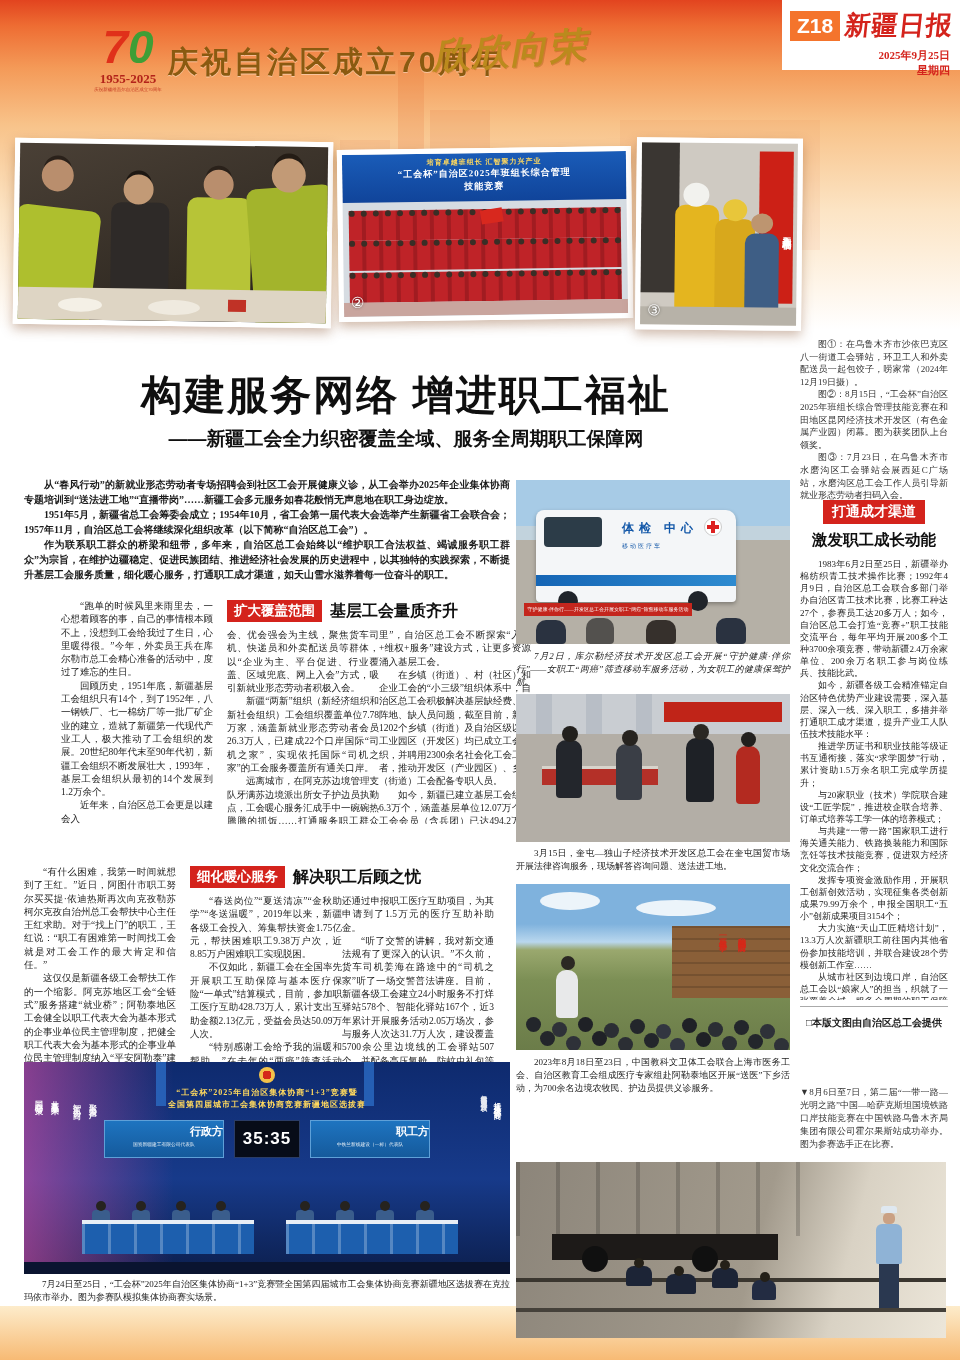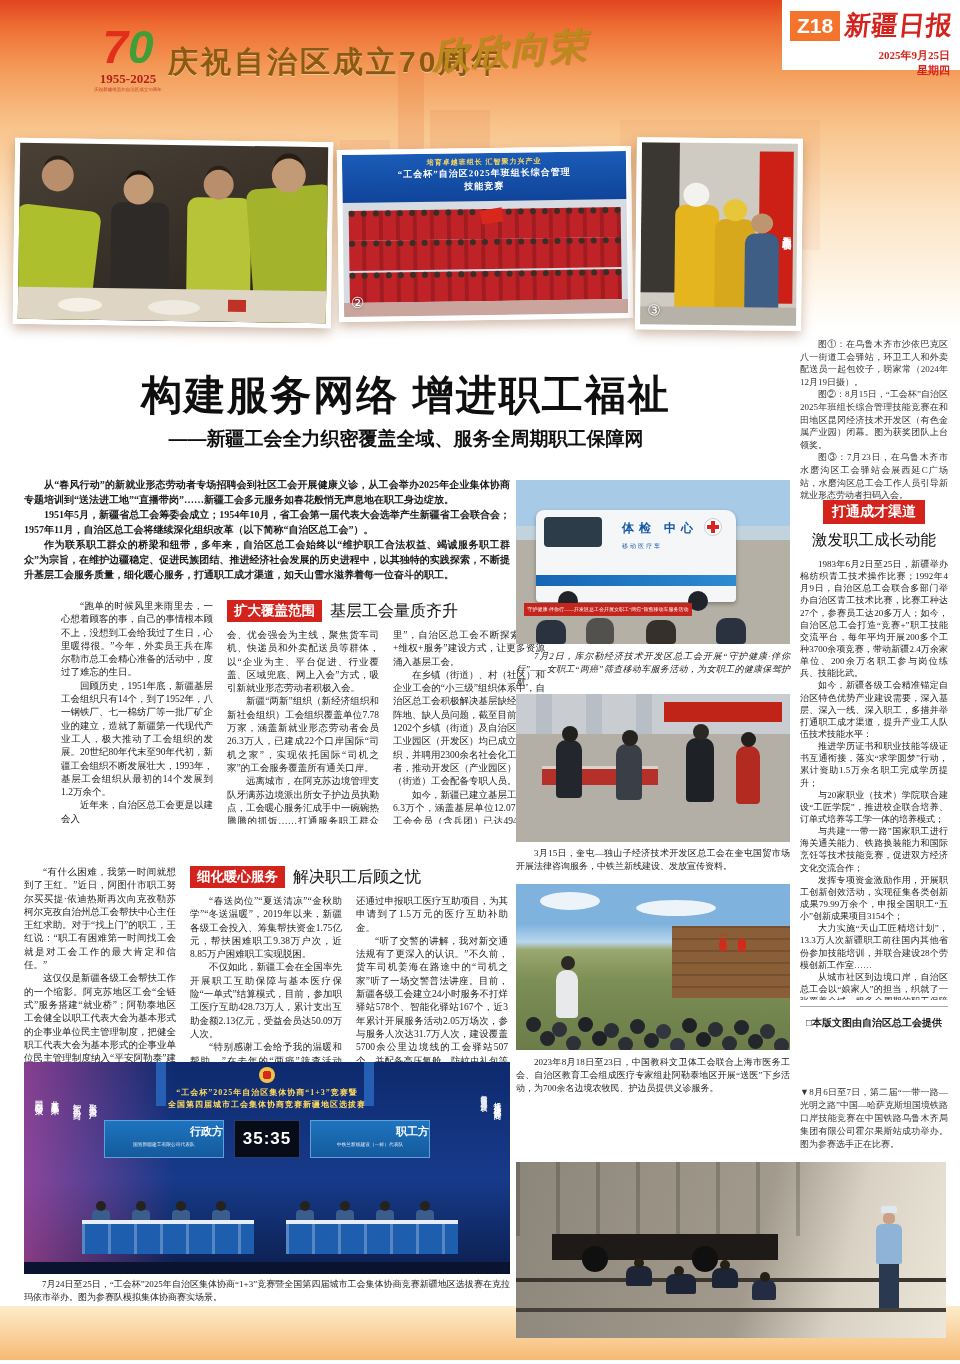--- a/index.html
+++ b/index.html
@@ -66,22 +66,22 @@
   .sect{position:absolute;left:24px;width:486px;display:flex;gap:14px;overflow:hidden;}
   .sect1{top:600px;height:224px;margin-left:37px;}
   .sect2{top:828px;height:230px;margin-top:38px;}
   .scol{width:152px;flex:0 0 152px;font-size:9.5px;line-height:1.4;text-align:justify;overflow:hidden;}
   .scol p{text-indent:2em;}
   .cont p:first-child{text-indent:0;}
   .sright{flex:1;min-width:0;}
   .shead{display:flex;align-items:center;gap:8px;margin-bottom:7px;}
   .stag{background:#d4231c;color:#fff;font-size:13.5px;font-weight:bold;padding:2px 7px;
     font-family:"Liberation Sans",sans-serif;white-space:nowrap;}
-  .stitle{font-size:16px;font-weight:normal;color:#0f0f0f;font-family:"Liberation Sans",sans-serif;white-space:nowrap;}
-  .scols{display:flex;gap:14px;}
+  .stitle{font-size:16px;font-weight:bold;color:#0f0f0f;font-family:"Liberation Sans",sans-serif;white-space:nowrap;}
+  .scols{display:flex;}
   
   .midphoto{position:absolute;left:516px;width:274px;overflow:hidden;}
   .cap{position:absolute;left:516px;width:274px;font-size:9px;line-height:1.45;text-align:justify;color:#222;}
   .cap p{text-indent:2em;}
   .phA{top:480px;height:164px;background:linear-gradient(180deg,#a7cbe6 0 46px,#c2d3dd 46px 60px,#b5b0a6 60px 100%);}
   .van{position:absolute;left:20px;top:30px;width:200px;height:92px;background:#f4f6f8;border-radius:8px 10px 4px 4px;box-shadow:0 2px 4px rgba(0,0,0,.3);}
   .van .ws{position:absolute;left:8px;top:7px;width:58px;height:30px;background:#2c3c48;border-radius:4px;}
   .van .vt{position:absolute;left:86px;top:10px;font-size:12px;font-weight:bold;color:#1257a8;letter-spacing:5px;}
   .van .vs{position:absolute;left:86px;top:32px;font-size:6px;color:#1257a8;letter-spacing:2px;}
   .van .cross{position:absolute;right:14px;top:8px;width:16px;height:16px;border-radius:50%;background:#fff;border:1px solid #ccc;}
@@ -339,21 +339,21 @@
     <div class="pers" style="left:40px;top:46px;width:26px;height:58px;background:#23262c;"></div>
     <div class="head" style="left:46px;top:32px;width:16px;height:16px;background:#22201d;"></div>
     <div class="pers" style="left:100px;top:50px;width:26px;height:56px;background:#3a3e46;"></div>
     <div class="head" style="left:106px;top:36px;width:16px;height:16px;background:#26231f;"></div>
     <div class="pers" style="left:170px;top:44px;width:28px;height:64px;background:#1e2126;"></div>
     <div class="head" style="left:177px;top:30px;width:16px;height:16px;background:#2b2823;"></div>
     <div class="pers" style="left:220px;top:52px;width:24px;height:58px;background:#b32a20;"></div>
     <div class="head" style="left:225px;top:38px;width:15px;height:15px;background:#22201d;"></div>
   </div>
   <div class="cap" style="top:847px;">
-      <p>3月15日，奎屯—独山子经济技术开发区总工会在奎屯国贸市场开展法律咨询服务，中铁兰新线建设、发放宣传资料。</p>
+      <p>3月15日，奎屯—独山子经济技术开发区总工会在奎屯国贸市场开展法律咨询服务，现场解答咨询问题、送法进工地。</p>
     </div>
 
   <div class="midphoto phC">
     <div class="cloud" style="left:24px;top:8px;width:60px;height:18px;"></div>
     <div class="cloud" style="left:120px;top:16px;width:80px;height:16px;"></div>
     <div class="wall">
       <span>一生只做一件事</span>
       <span>我为祖国守边防</span>
     </div>
     <div class="pers" style="left:40px;top:86px;width:22px;height:48px;background:#e8e9ea;"></div>

